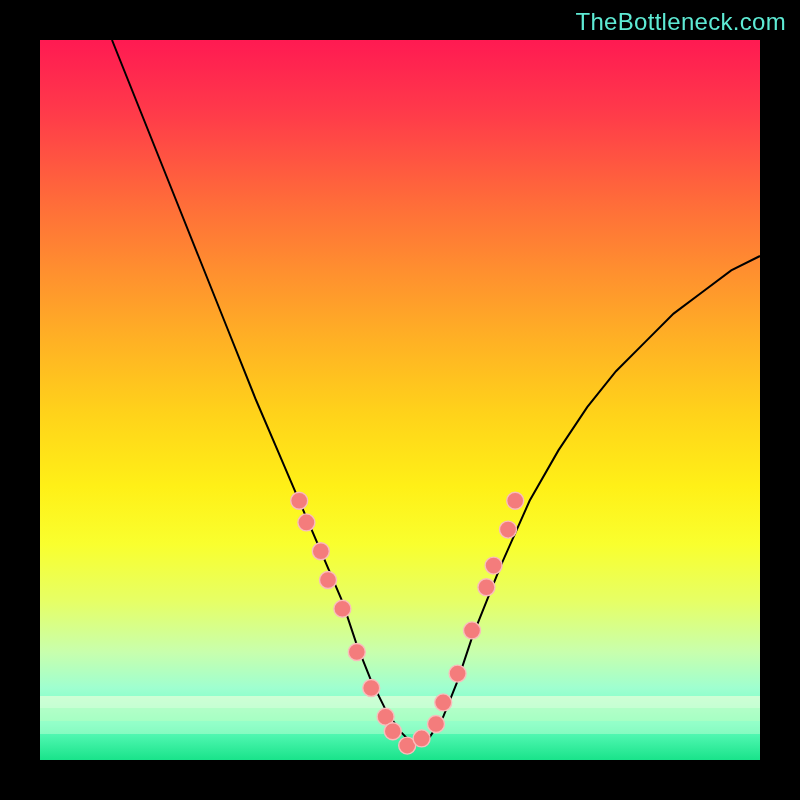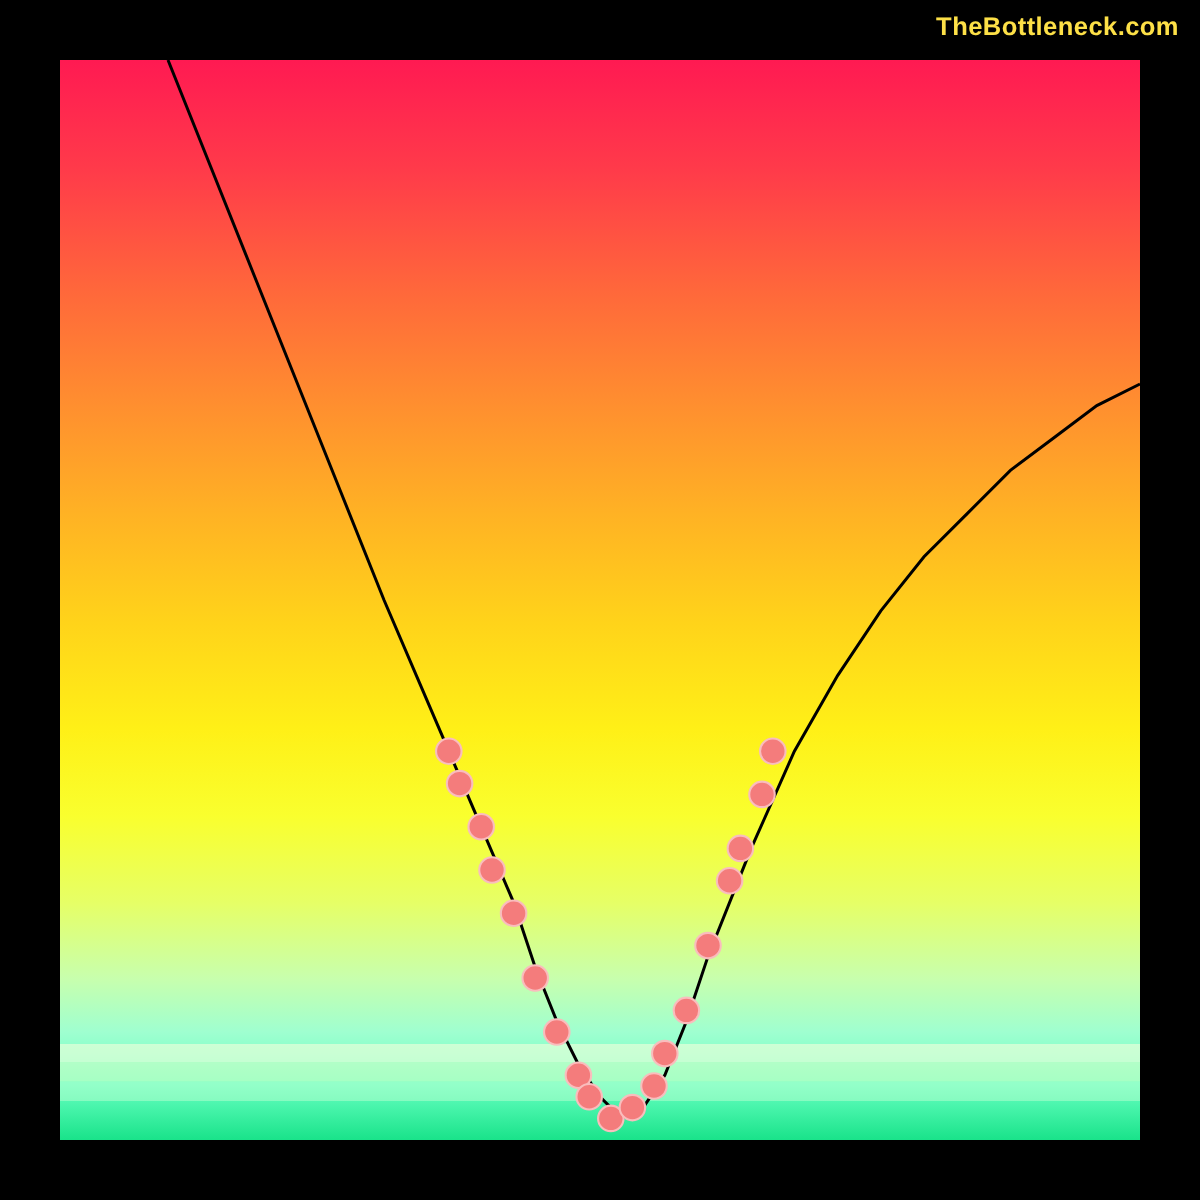--- a/index.html
+++ b/index.html
@@ -36,23 +36,23 @@
       #c8ffad 85%,
       #9fffd0 90%,
       #66ffc0 95%,
       #19e38a 100%
     );
   }
   .watermark {
     position: absolute;
     top: 8px;
     right: 14px;
-    font-size: 17px;
-    font-weight: 700;
-    color: #fde047;
+    font-size: 24px;
+    font-weight: 400;
+    color: #5eead4;
     letter-spacing: 0.3px;
     user-select: none;
   }
   svg.curve {
     position: absolute;
     left: 0;
     top: 0;
     width: 720px;
     height: 720px;
     overflow: visible;

